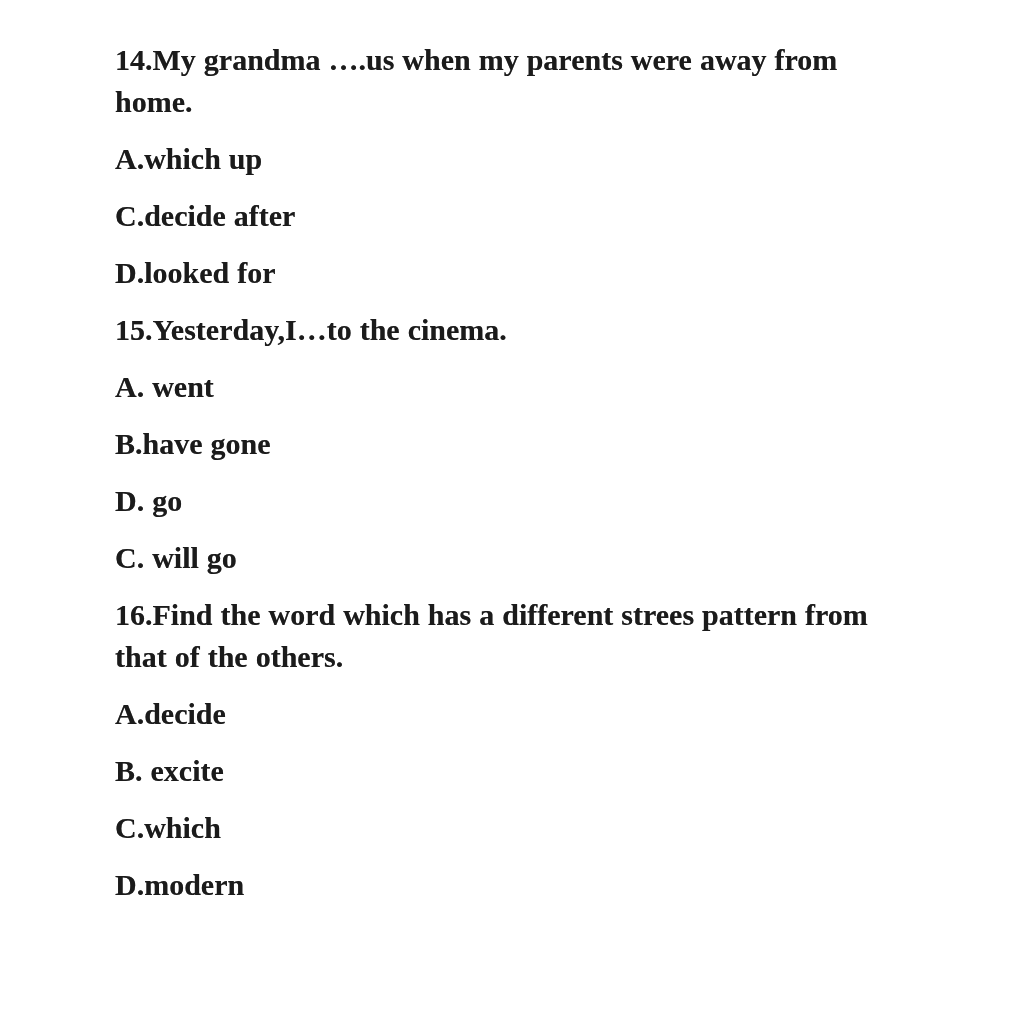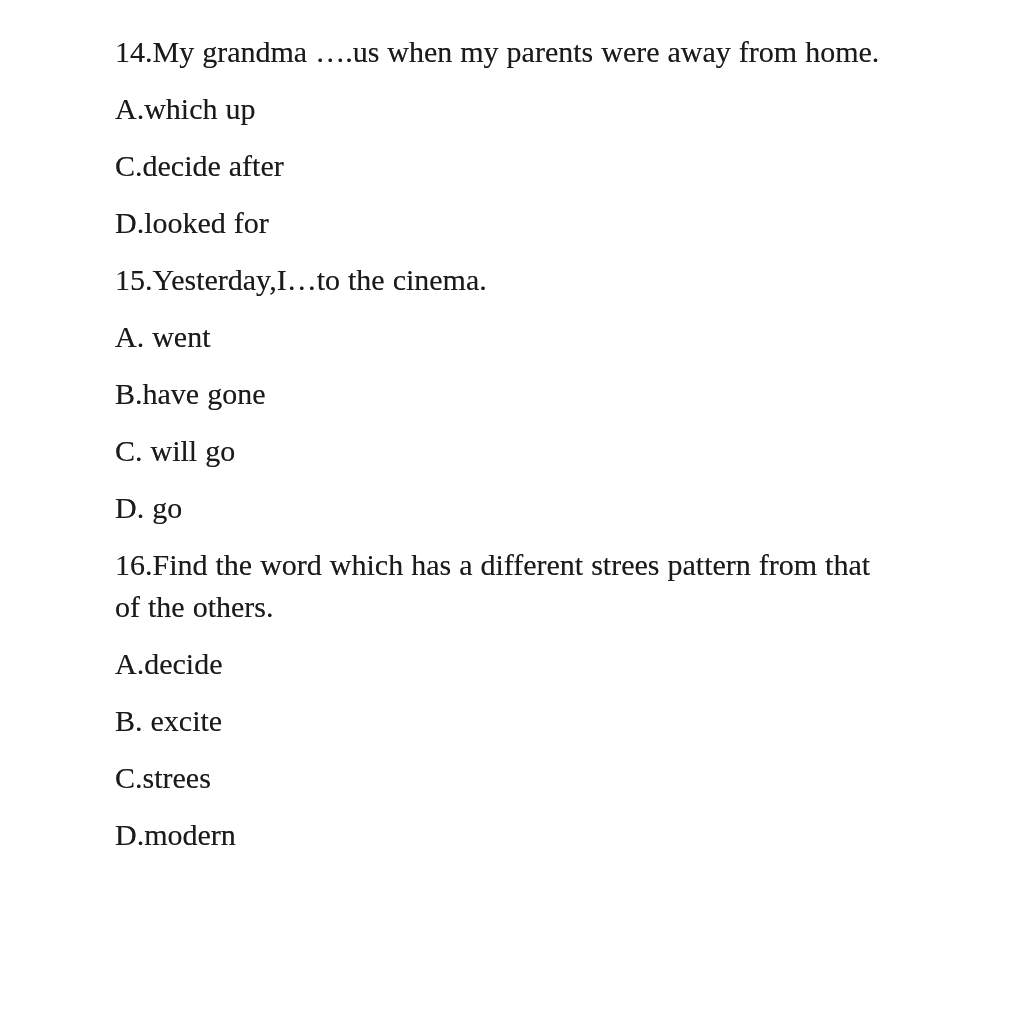--- a/index.html
+++ b/index.html
@@ -22,23 +22,24 @@
   }
   .doc-content {
     width: 782px;
     color: #1b1b1b;
     font-size: 30px;
     line-height: 42px;
     
     text-shadow: 0 0 0.4px rgba(20,20,20,0.55);
   }
   .para {
-    margin: 7px 0 15px 0;
+    margin: 15px 0 15px 0;
     white-space: normal;
     word-spacing: 0.5px;
+    font-weight: bold;
   }
   .question-block {
     margin: 0;
   }
 </style>
 </head>
 <body>
 
 <div class="doc-page">
   <div class="doc-content">
@@ -47,26 +48,26 @@
       <p class="para">14.My grandma ….us when my parents were away from home.</p>
       <p class="para">A.which up</p>
       <p class="para">C.decide after</p>
       <p class="para">D.looked for</p>
     </div>
 
     <div class="question-block">
       <p class="para">15.Yesterday,I…to the cinema.</p>
       <p class="para">A. went</p>
       <p class="para">B.have gone</p>
+      <p class="para">D. go</p>
       <p class="para">C. will go</p>
-      <p class="para">D. go</p>
     </div>
 
     <div class="question-block">
       <p class="para">16.Find the word which has a different strees pattern from that of the others.</p>
       <p class="para">A.decide</p>
       <p class="para">B. excite</p>
-      <p class="para">C.strees</p>
+      <p class="para">C.which</p>
       <p class="para">D.modern</p>
     </div>
 
   </div>
 </div>
 
 </body></html>

